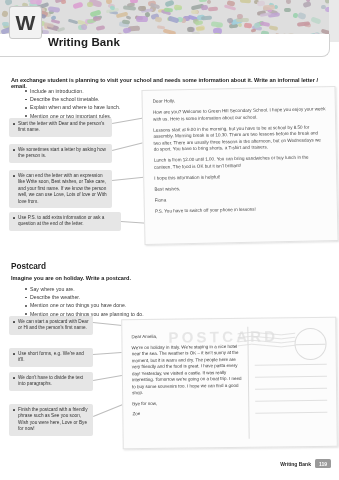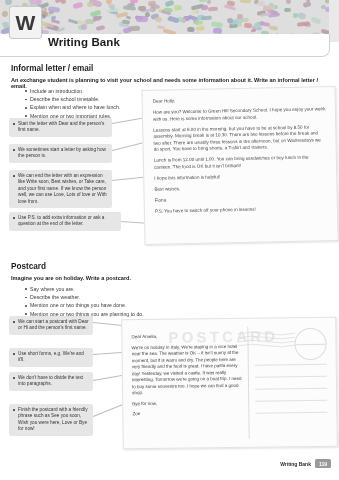--- a/index.html
+++ b/index.html
@@ -308,21 +308,20 @@
         <div class="pill" style="width: 8.9px; height: 3.3px; left: 50.8px; top: 19.8px; background: rgb(191, 153, 187); transform: rotate(12.5deg);"></div>
         <div class="pill" style="width: 4.5px; height: 4.9px; left: 39.8px; top: 20.7px; background: rgb(193, 215, 162); transform: rotate(4.3deg);"></div>
         <div class="pill" style="width: 9.8px; height: 3.5px; left: 44.1px; top: 22.9px; background: rgb(209, 192, 184); transform: rotate(11.8deg);"></div>
         <div class="pill" style="width: 7.8px; height: 4.3px; left: 129.9px; top: -1.3px; background: rgb(220, 152, 207); transform: rotate(1.4deg);"></div>
       </div>
   </div>
   <div class="banner-base"></div>
   <div class="wbadge">W</div>
   <div class="page-title">Writing Bank</div>
 
-  <div class="section-h" style="left:11px;top:64px;">Informal letter / email</div>
   <div class="task-line" style="left:11px;top:77px;width:320px;">An exchange student is planning to visit your school and needs some information about it. Write an informal letter / email.</div>
 
   <ul class="bullets" style="left:22px;top:87px;width:130px;">
     <li>Include an introduction.</li>
     <li>Describe the school timetable.</li>
     <li>Explain when and where to have lunch.</li>
     <li>Mention one or two important rules.</li>
   </ul>
 
   <div class="callout" style="left:9px;top:118px;width:103px;">

